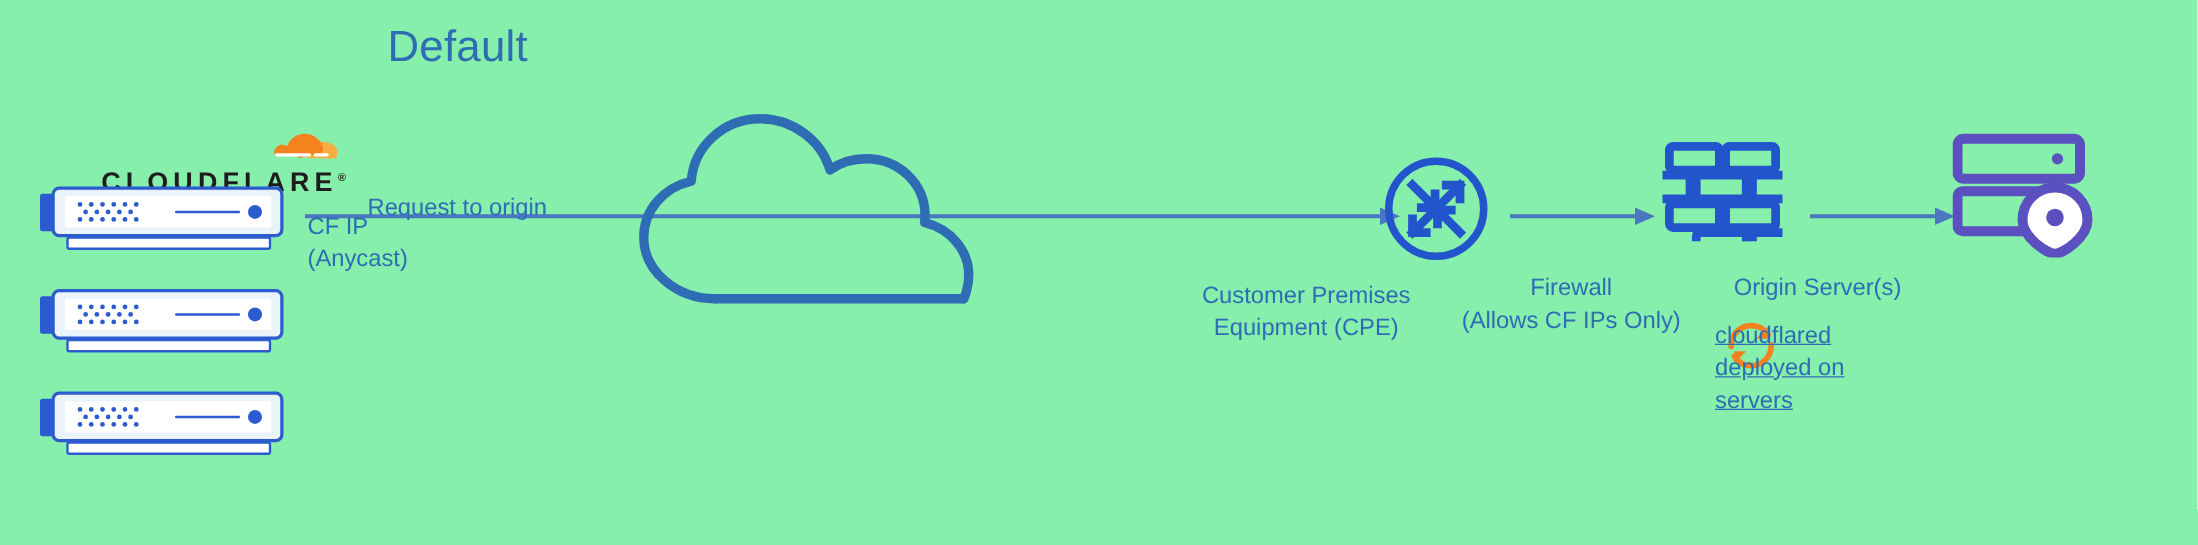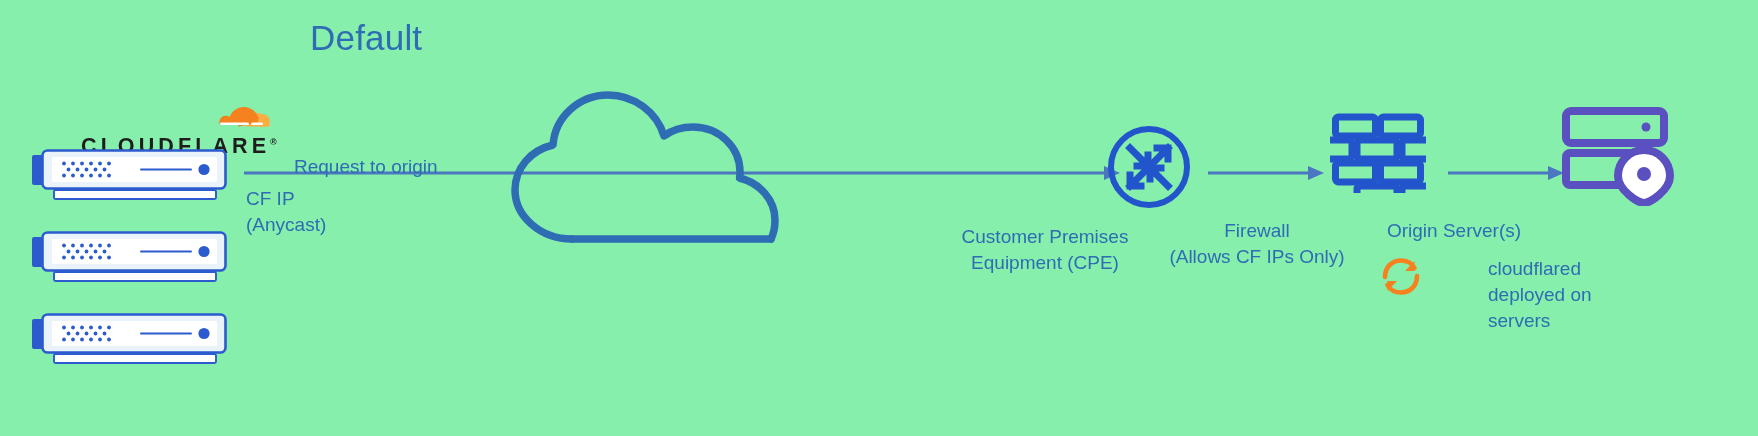--- a/index.html
+++ b/index.html
@@ -57,21 +57,21 @@
   
   .server-unit { width: 204px; height: 62px; }
 
   
   .flow-label {
     color: #2E6DB4;
     font-size: 19px;
     white-space: nowrap;
   }
   #label-request { left: 294px; top: 156px; }
-  #label-cfip    { left: 246px; top: 186px; line-height: 26px; }
+  #label-cfip    { left: 246px; top: 169px; line-height: 26px; }
 
   
   .node-caption {
     color: #2E6DB4;
     font-size: 19px;
     line-height: 26px;
     text-align: center;
     white-space: nowrap;
   }
   #caption-cpe      { left: 950px; top: 224px; width: 190px; }
@@ -82,26 +82,27 @@
     left: 560px;
     top: 200px;
     width: 150px;
     text-align: center;
     color: #2E6DB4;
     font-size: 19px;
   }
 
   
   #cloudflared-note {
-    left: 1488px;
+    left: 1372px;
     top: 256px;
     color: #2E6DB4;
     font-size: 19px;
     line-height: 26px;
     white-space: nowrap;
+    text-decoration: underline;
   }
   #cloudflared-icon { left: 1376px; top: 252px; }
 </style>
 </head>
 <body>
 
 <div id="diagram-root">
 
   <div class="abs" id="page-title">Default</div>
 

